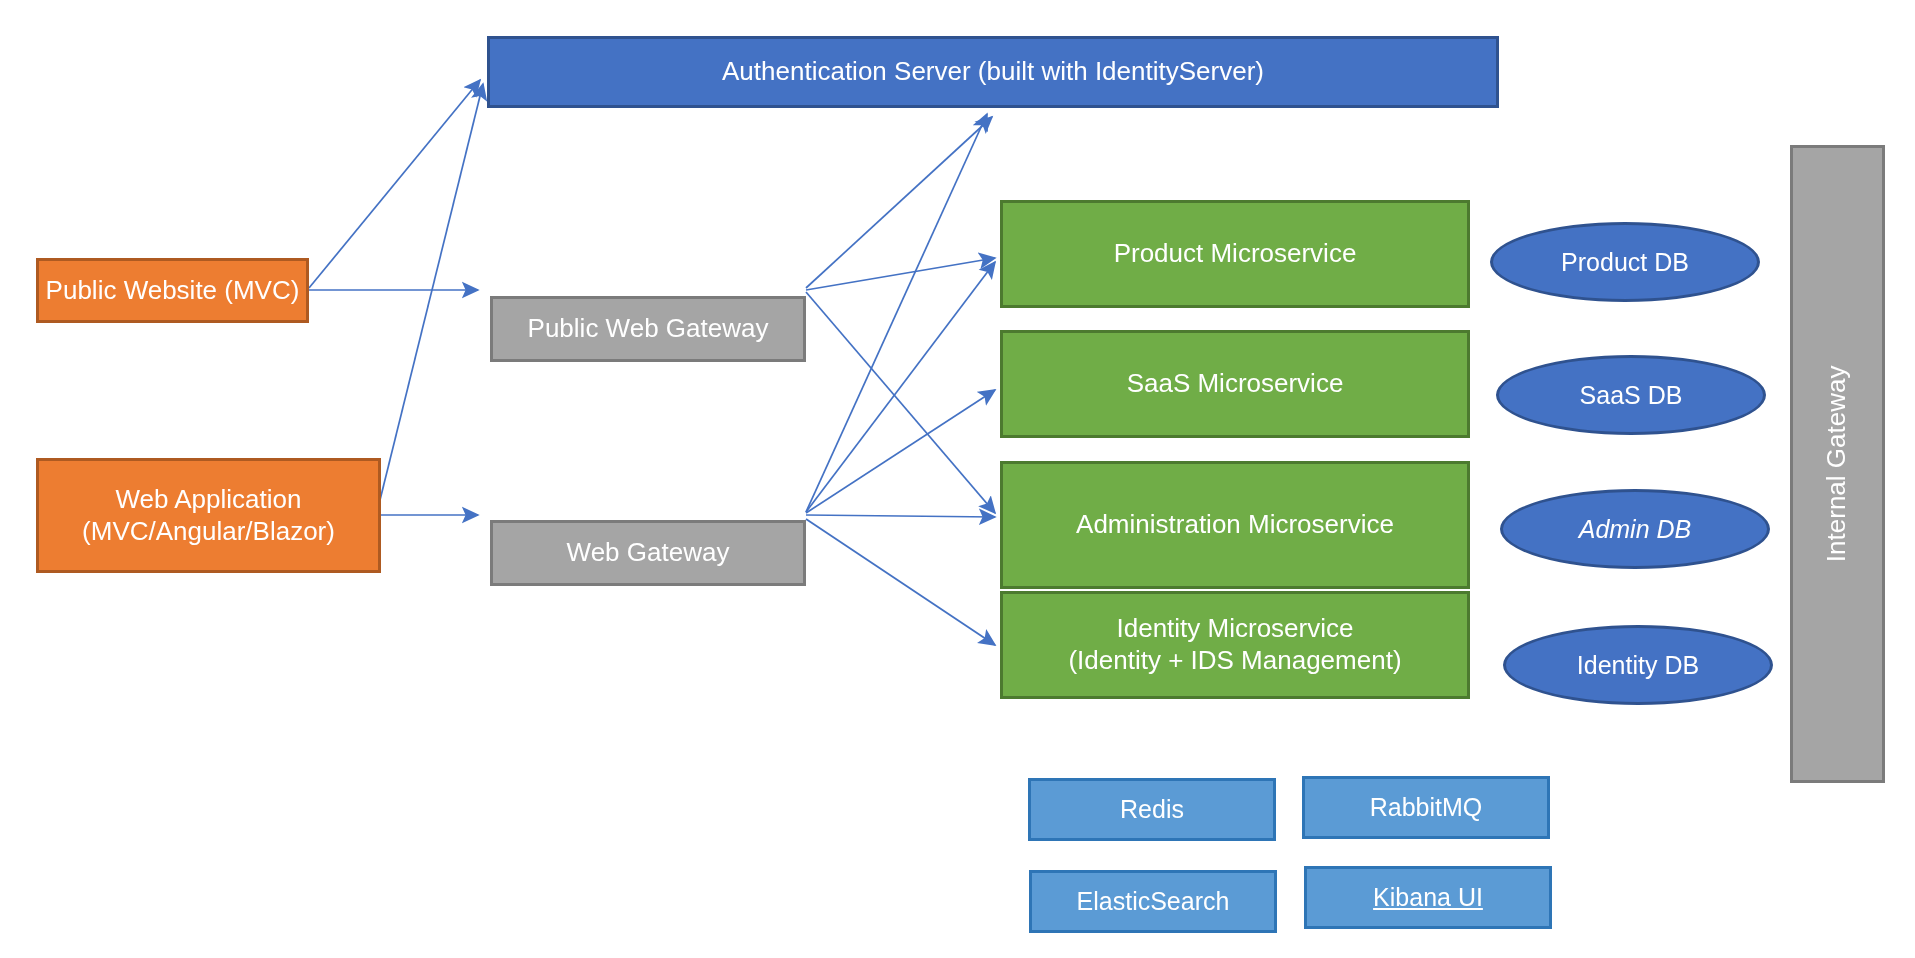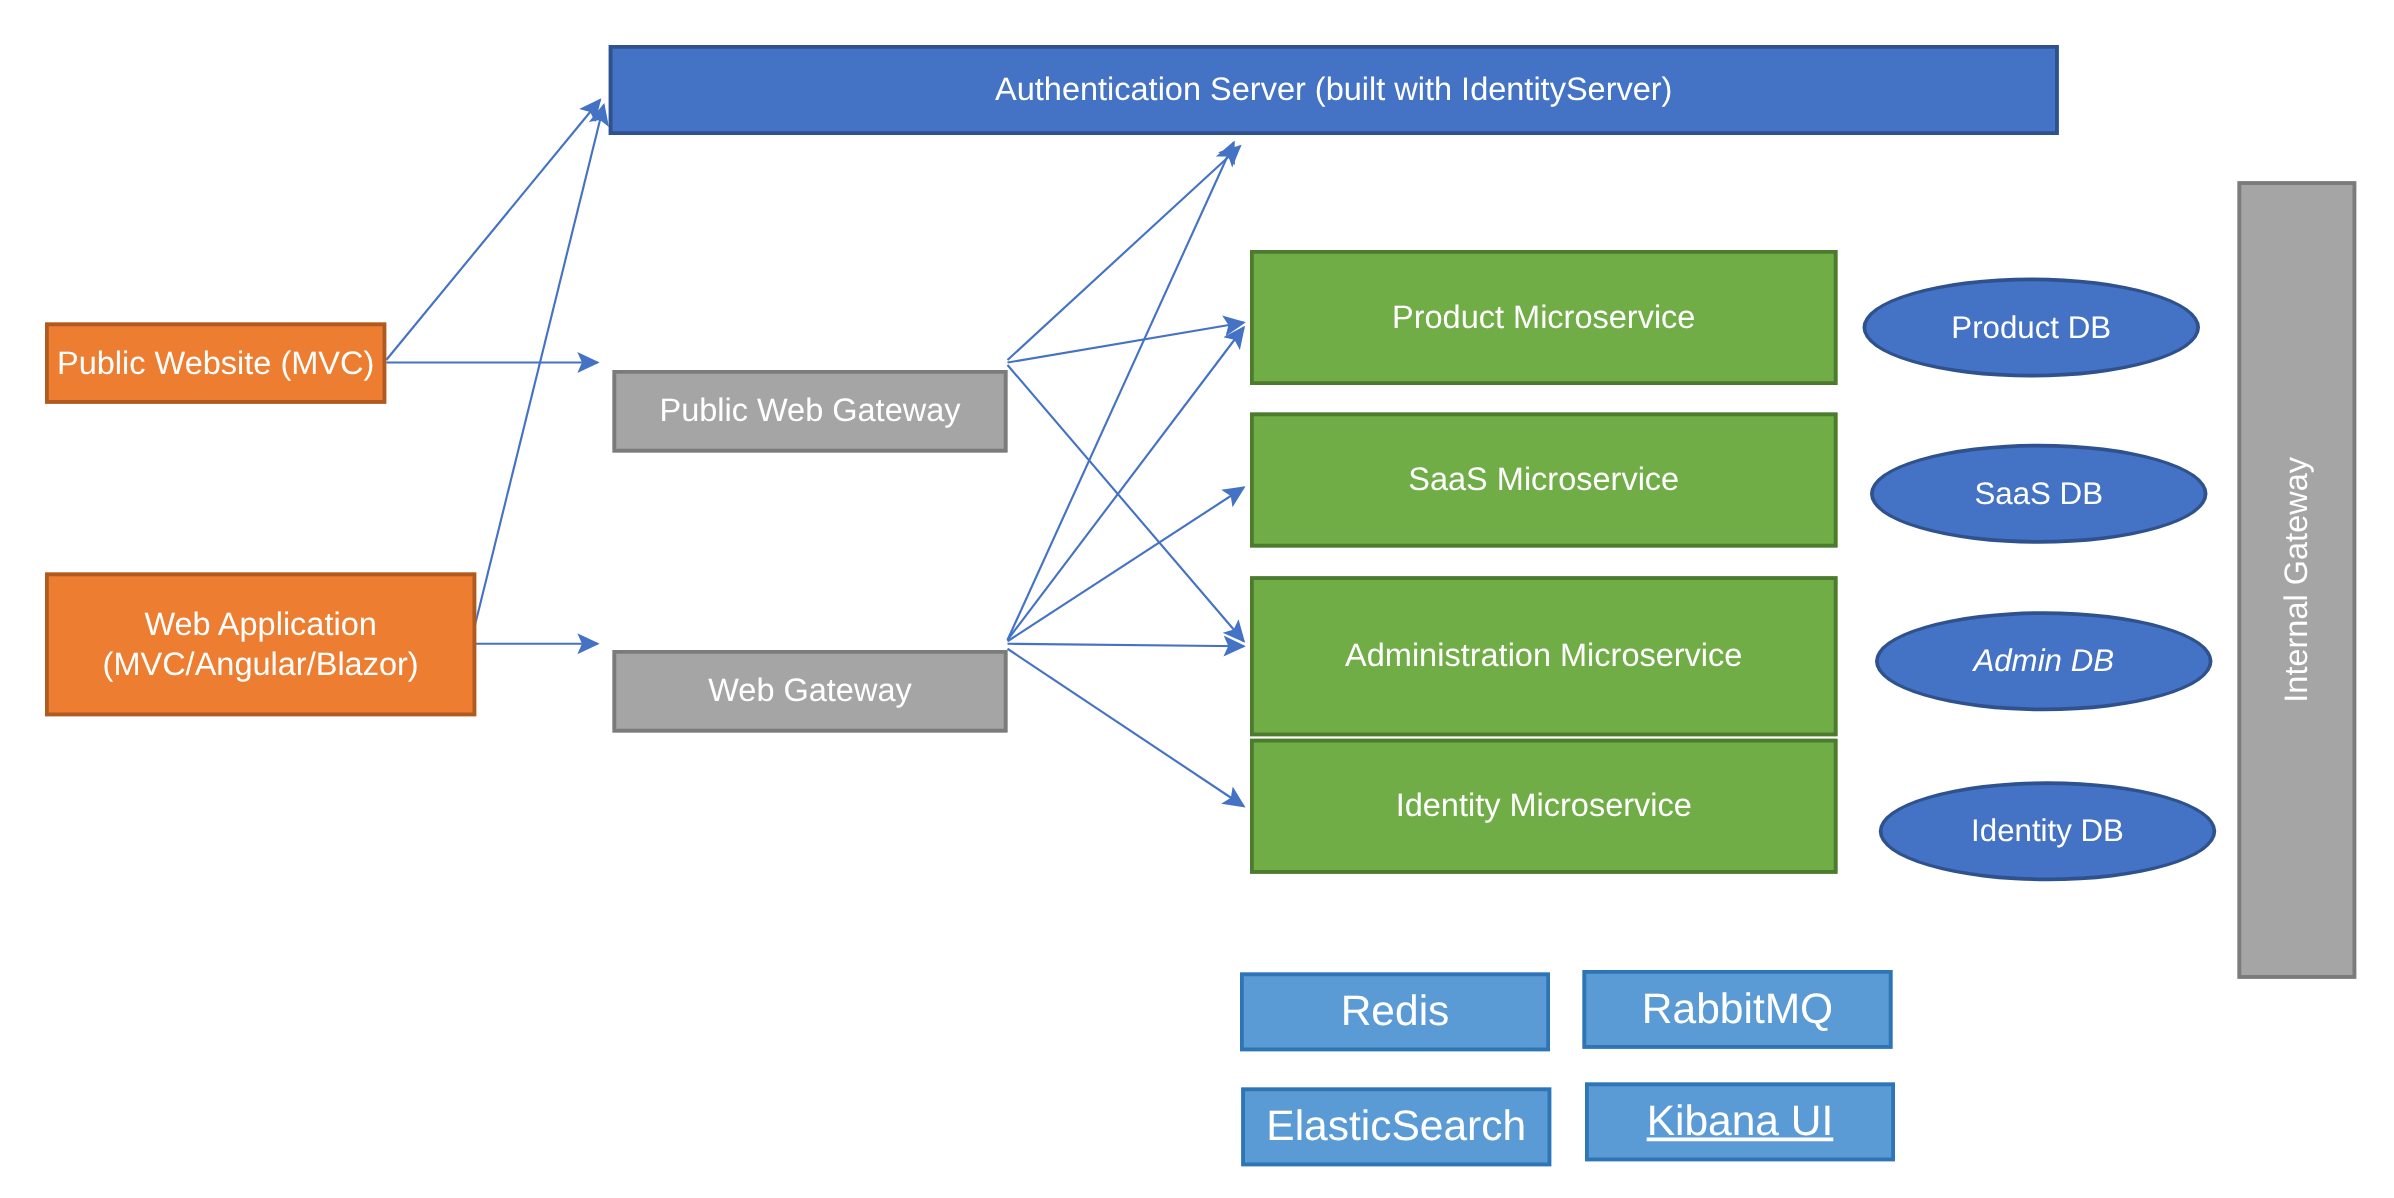--- a/index.html
+++ b/index.html
@@ -54,21 +54,22 @@
     font-size: 26px;
   }
   .node.darkblue {
     background: #4472C4;
     border: 3px solid #2F528F;
     font-size: 26px;
   }
   .node.lightblue {
     background: #5B9BD5;
     border: 3px solid #2E75B6;
-    font-size: 34px;
+    font-size: 25px;
+    margin-left: 36px;
   }
   .node.ellipse {
     background: #4472C4;
     border: 3px solid #2F528F;
     border-radius: 50%;
     font-size: 25px;
   }
   .node.vertical {
     background: #A5A5A5;
     border: 3px solid #7B7B7B;
@@ -101,21 +102,21 @@
       <line x1="806" y1="290" x2="995" y2="258"></line>
       <line x1="806" y1="292" x2="995" y2="513"></line>
       <line x1="806" y1="512" x2="987" y2="114"></line>
       <line x1="806" y1="512" x2="995" y2="262"></line>
       <line x1="806" y1="513" x2="995" y2="390"></line>
       <line x1="806" y1="515" x2="995" y2="517"></line>
       <line x1="806" y1="519" x2="995" y2="645"></line>
     </g>
   </svg>
 
-  <div class="node darkblue" style="left:487px; top:36px; width:1160px; height:72px;justify-content:center;">
+  <div class="node darkblue" style="left:487px; top:36px; width:1012px; height:72px;justify-content:center;">
     <span class="nline">Authentication Server (built with IdentityServer)</span>
   </div>
 
   <div class="node orange" style="left:36px; top:258px; width:273px; height:65px;">
     <span class="nline">Public Website (MVC)</span>
   </div>
 
   <div class="node orange" style="left:36px; top:458px; width:345px; height:115px; flex-direction:column;">
     <span class="nline">Web Application</span>
     <span class="nline">(MVC/Angular/Blazor)</span>
@@ -136,20 +137,21 @@
   <div class="node green" style="left:1000px; top:330px; width:470px; height:108px;">
     <span class="nline">SaaS Microservice</span>
   </div>
 
   <div class="node green" style="left:1000px; top:461px; width:470px; height:128px;">
     <span class="nline">Administration Microservice</span>
   </div>
 
   <div class="node green" style="left:1000px; top:591px; width:470px; height:108px; flex-direction:column;align-items:center;">
     <span class="nline">Identity Microservice</span>
+    <span class="nline">(Identity + IDS Management)</span>
   </div>
 
   <div class="node ellipse" style="left:1490px; top:222px; width:270px; height:80px;text-align:right;">
     <span class="nline">Product DB</span>
   </div>
 
   <div class="node ellipse" style="left:1496px; top:355px; width:270px; height:80px;">
     <span class="nline">SaaS DB</span>
   </div>
 

